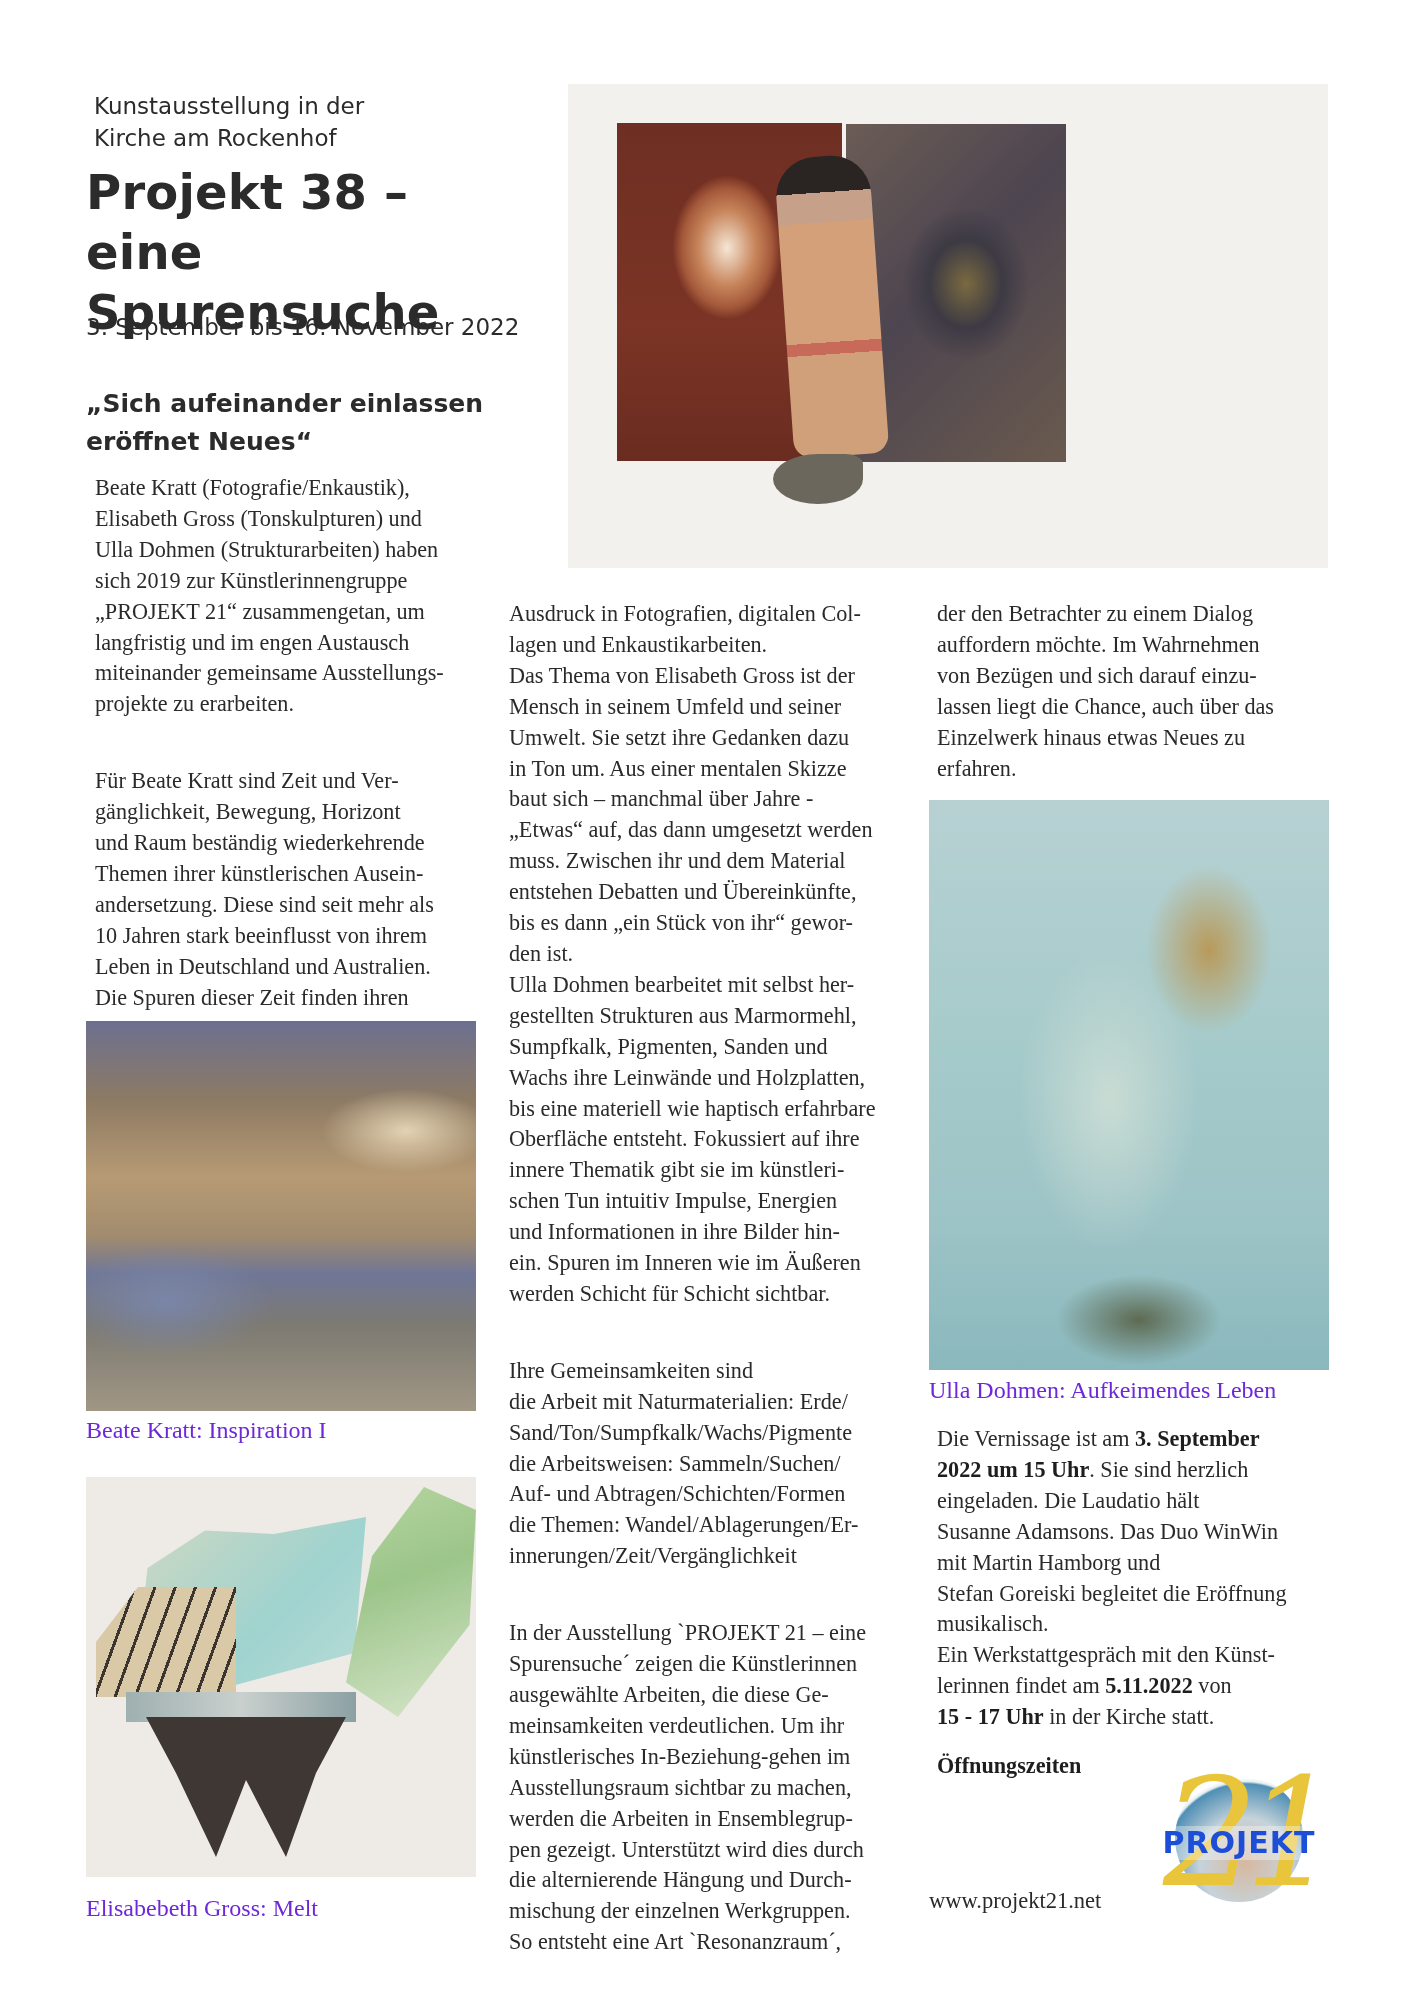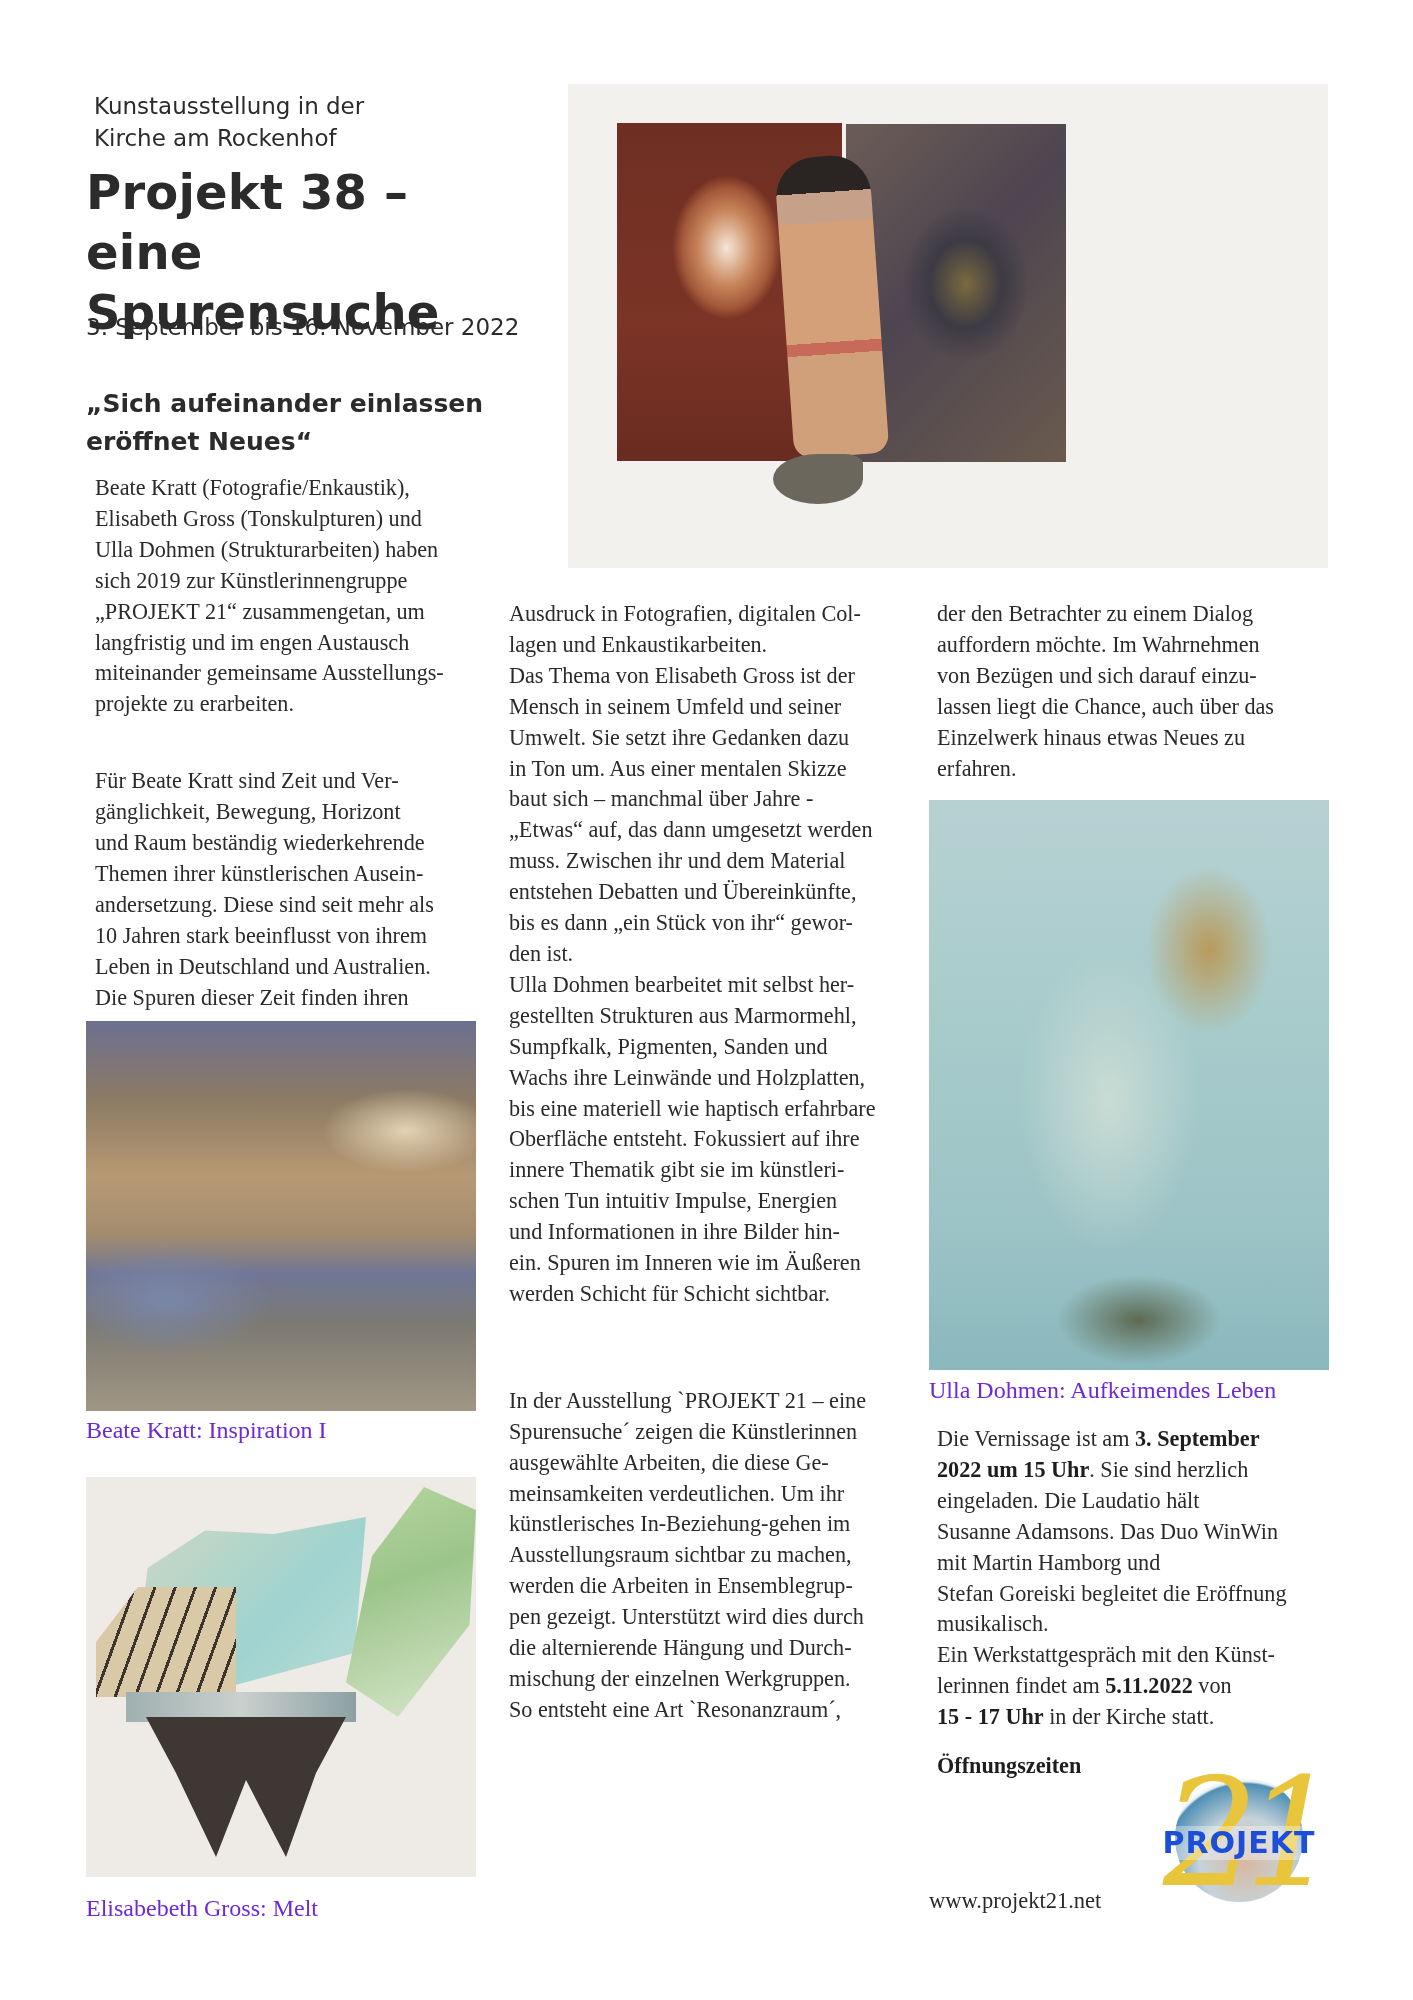--- a/index.html
+++ b/index.html
@@ -146,20 +146,27 @@
 Sumpfkalk, Pigmenten, Sanden und
 Wachs ihre Leinwände und Holzplatten,
 bis eine materiell wie haptisch erfahrbare
 Oberfläche entsteht. Fokussiert auf ihre
 innere Thematik gibt sie im künstleri-
 schen Tun intuitiv Impulse, Energien
 und Informationen in ihre Bilder hin-
 ein. Spuren im Inneren wie im Äußeren
 werden Schicht für Schicht sichtbar.</p>
   <div class="gap"></div>
+  <p class="p">Ihre Gemeinsamkeiten sind
+die Arbeit mit Naturmaterialien: Erde/
+Sand/Ton/Sumpfkalk/Wachs/Pigmente
+die Arbeitsweisen: Sammeln/Suchen/
+Auf- und Abtragen/Schichten/Formen
+die Themen: Wandel/Ablagerungen/Er-
+innerungen/Zeit/Vergänglichkeit</p>
   <div class="gap"></div>
   <p class="p">In der Ausstellung `PROJEKT 21 – eine
 Spurensuche´ zeigen die Künstlerinnen
 ausgewählte Arbeiten, die diese Ge-
 meinsamkeiten verdeutlichen. Um ihr
 künstlerisches In-Beziehung-gehen im
 Ausstellungsraum sichtbar zu machen,
 werden die Arbeiten in Ensemblegrup-
 pen gezeigt. Unterstützt wird dies durch
 die alternierende Hängung und Durch-

